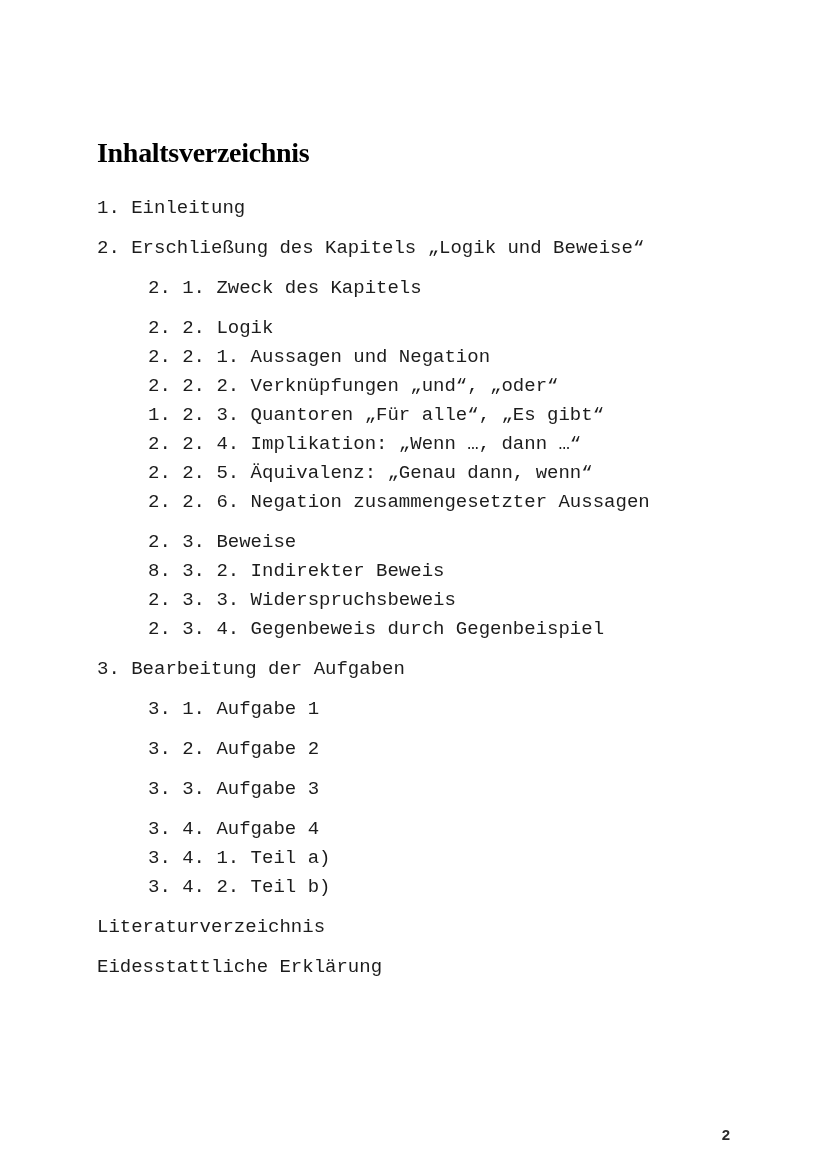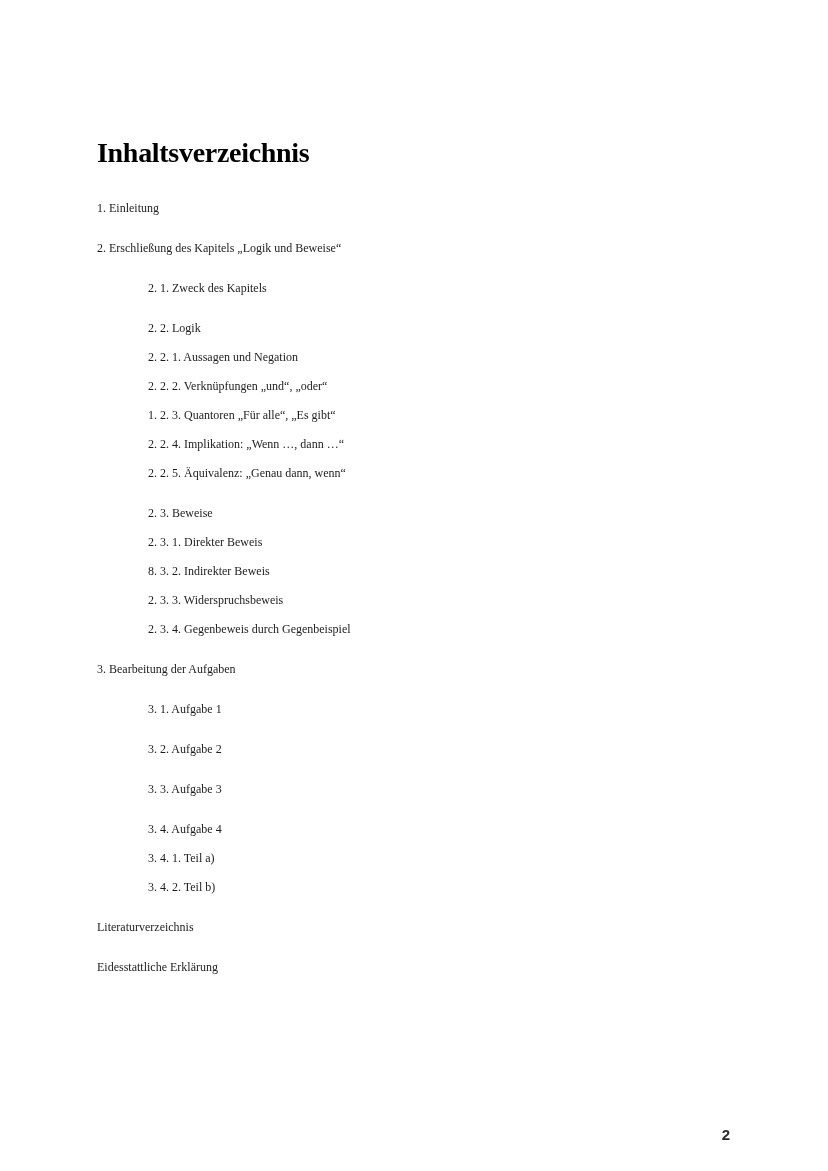--- a/index.html
+++ b/index.html
@@ -26,23 +26,24 @@
     line-height: 34px;
     font-weight: bold;
     color: #000000;
     letter-spacing: -0.3px;
   }
   .toc-block {
     margin: 0 0 11px 0;
   }
   .toc-line {
     margin: 0;
-    font-size: 12px;
+    font-size: 19px;
     line-height: 29px;
     white-space: pre;
+    font-family: Liberation Mono, monospace;
   }
   .lvl1 {
     padding-left: 51px;
   }
   .page-number {
     position: absolute;
     top: 1083px;
     right: 98px;
     font-family: "Liberation Sans", "DejaVu Sans", sans-serif;
     font-size: 15px;
@@ -70,25 +71,25 @@
       <p class="toc-line lvl1">2. 1. Zweck des Kapitels</p>
     </div>
 
     <div class="toc-block">
       <p class="toc-line lvl1">2. 2. Logik</p>
       <p class="toc-line lvl1">2. 2. 1. Aussagen und Negation</p>
       <p class="toc-line lvl1">2. 2. 2. Verknüpfungen „und“, „oder“</p>
       <p class="toc-line lvl1">1. 2. 3. Quantoren „Für alle“, „Es gibt“</p>
       <p class="toc-line lvl1">2. 2. 4. Implikation: „Wenn …, dann …“</p>
       <p class="toc-line lvl1">2. 2. 5. Äquivalenz: „Genau dann, wenn“</p>
+      <p class="toc-line lvl1">2. 2. 6. Negation zusammengesetzter Aussagen</p>
     </div>
 
     <div class="toc-block">
       <p class="toc-line lvl1">2. 3. Beweise</p>
-      <p class="toc-line lvl1">2. 3. 1. Direkter Beweis</p>
       <p class="toc-line lvl1">8. 3. 2. Indirekter Beweis</p>
       <p class="toc-line lvl1">2. 3. 3. Widerspruchsbeweis</p>
       <p class="toc-line lvl1">2. 3. 4. Gegenbeweis durch Gegenbeispiel</p>
     </div>
 
     <div class="toc-block">
       <p class="toc-line">3. Bearbeitung der Aufgaben</p>
     </div>
 
     <div class="toc-block">

